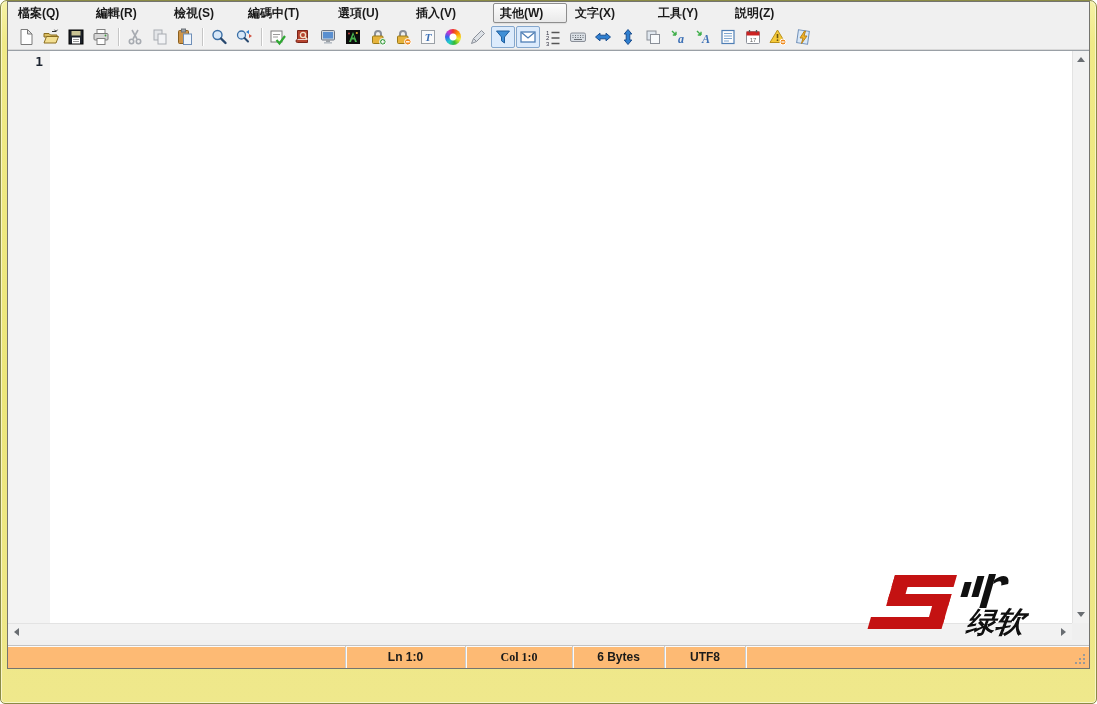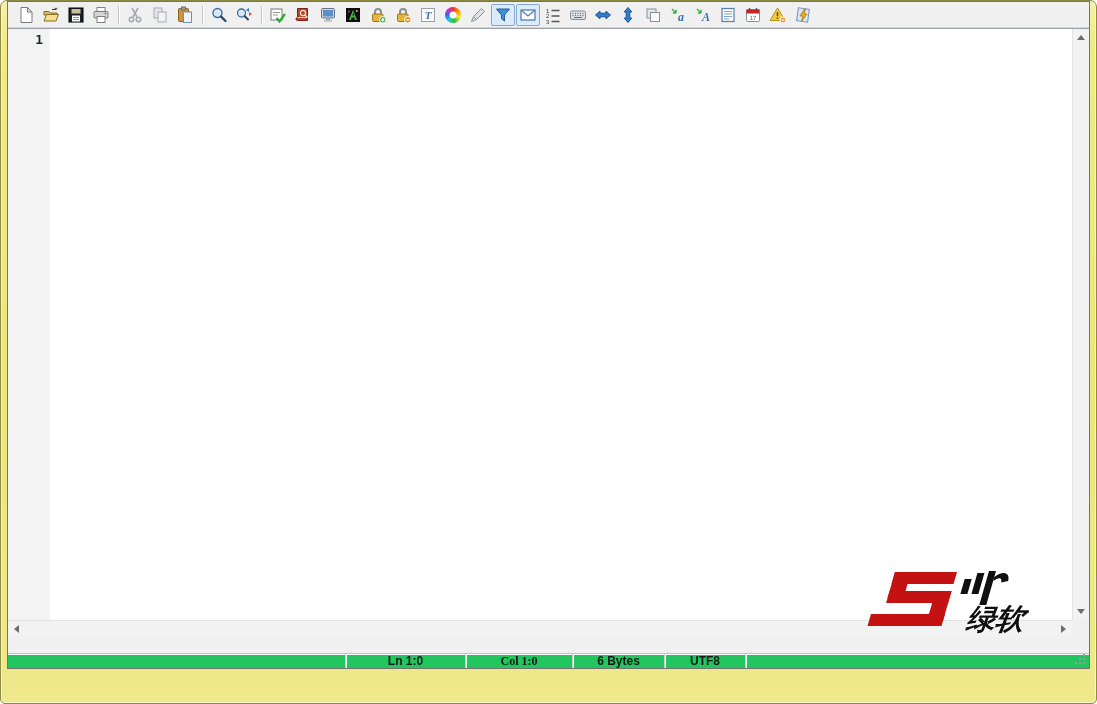--- a/index.html
+++ b/index.html
@@ -83,38 +83,50 @@
   .scroll-corner { grid-column:3; grid-row:2; background:#efefef; }
   .sbtn { width:17px; height:17px; display:flex; align-items:center; justify-content:center; }
   .tri-up   { width:0; height:0; border-left:4px solid transparent; border-right:4px solid transparent; border-bottom:5px solid #696d72; }
   .tri-down { width:0; height:0; border-left:4px solid transparent; border-right:4px solid transparent; border-top:5px solid #696d72; }
   .tri-left { width:0; height:0; border-top:4px solid transparent; border-bottom:4px solid transparent; border-right:5px solid #696d72; }
   .tri-right{ width:0; height:0; border-top:4px solid transparent; border-bottom:4px solid transparent; border-left:5px solid #696d72; }
 
   .watermark { position:absolute; right:32px; bottom:2px; z-index:2; pointer-events:none; }
 
   
-  .statusbar { height:15px; margin-top:16px; border-top:1px solid #c2c2c2;
-    box-shadow:inset 0 1px 0 #fbfbfb; background:#22c55e;
+  .statusbar { height:23px; margin-top:5px; border-top:1px solid #c2c2c2;
+    box-shadow:inset 0 1px 0 #fbfbfb; background:#fdba74;
     display:flex; align-items:stretch; font-size:12px; font-weight:700; color:#1a1a1a; }
   .spanel { display:flex; align-items:center; justify-content:center; border-right:1px solid #cdcdcd; box-shadow:1px 0 0 #fafafa; }
   .spanel:nth-child(1){width:338px;} .spanel:nth-child(2){width:120px;}
   .spanel:nth-child(3){width:107px;font-family:Liberation Serif, serif;} .spanel:nth-child(4){width:92px;}
   .spanel:nth-child(5){width:81px;}
   .spanel.last { flex:1; border-right:none; box-shadow:none; position:relative; }
   .grip { position:absolute; right:2px; bottom:2px; }
 </style>
 </head>
 <body>
 
 <div class="window">
 
 
   <div class="client">
 
+    <div class="menubar">
+      <div class="menu-item">檔案(Q)</div>
+      <div class="menu-item">編輯(R)</div>
+      <div class="menu-item">檢視(S)</div>
+      <div class="menu-item">編碼中(T)</div>
+      <div class="menu-item">選項(U)</div>
+      <div class="menu-item">插入(V)</div>
+      <div class="menu-item active">其他(W)</div>
+      <div class="menu-item">文字(X)</div>
+      <div class="menu-item">工具(Y)</div>
+      <div class="menu-item">説明(Z)</div>
+    </div>
 
     <div class="toolbar">
       <div class="tb">
           <svg width="18" height="18" viewBox="0 0 18 18">
             <path d="M4 1.5 h6.5 L15 6 v10.5 H4 Z" fill="#fff" stroke="#7b7b7b"></path>
             <path d="M10.5 1.5 L15 6 h-4.5 Z" fill="#e4e4e4" stroke="#7b7b7b"></path>
           </svg>
         </div>
       <div class="tb">
           <svg width="18" height="18" viewBox="0 0 18 18">

